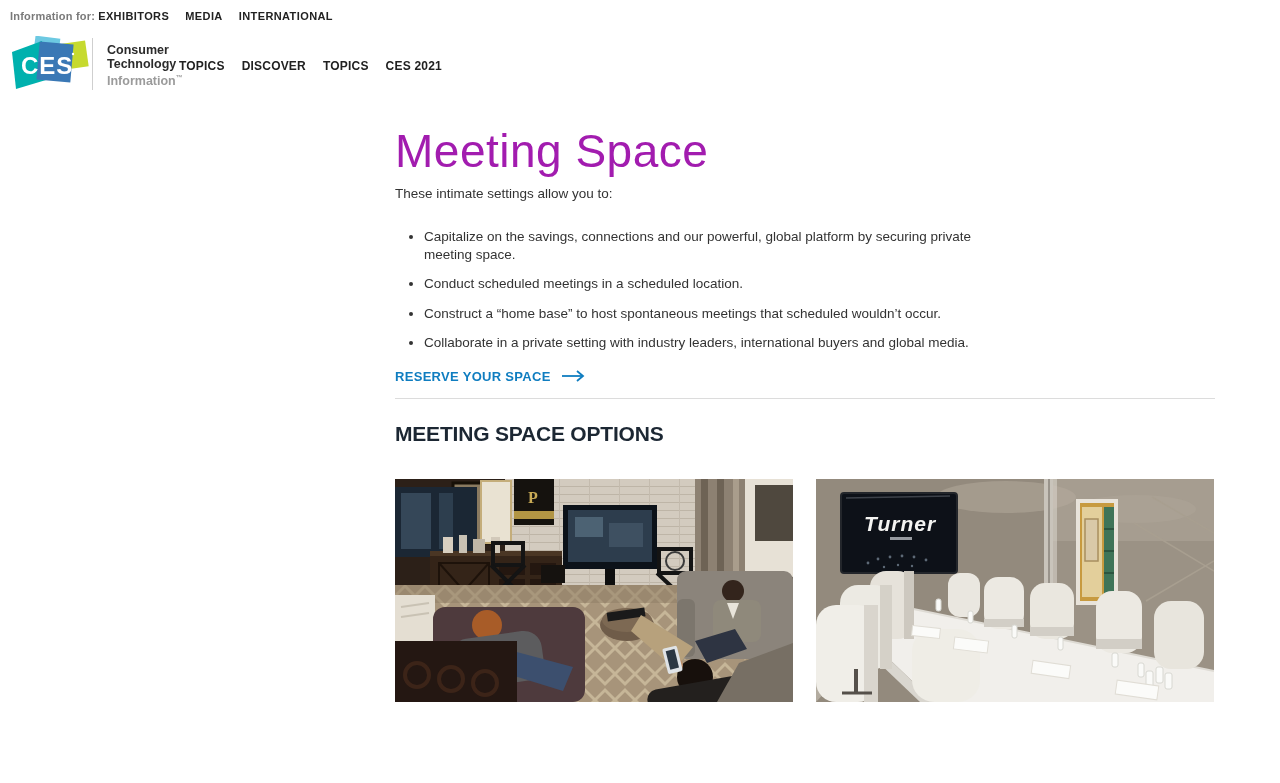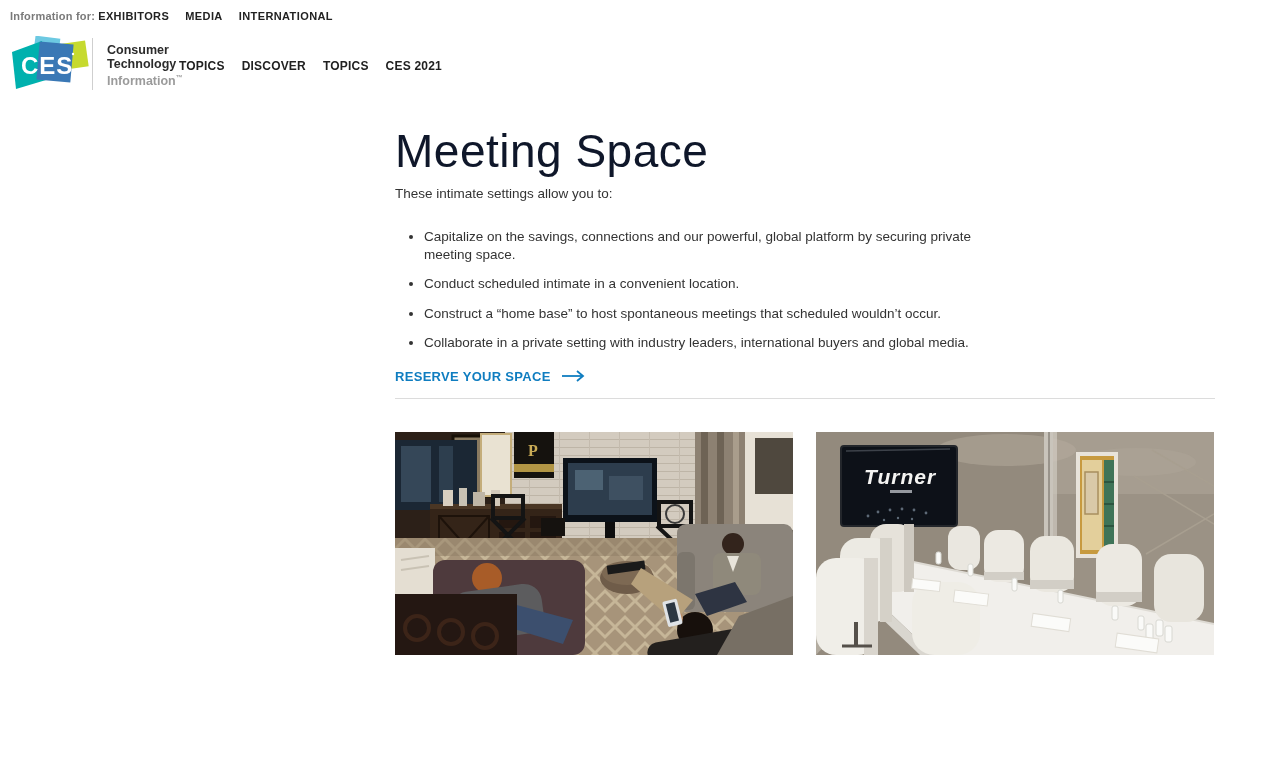--- a/index.html
+++ b/index.html
@@ -16,21 +16,21 @@
   .org-divider { position:absolute; left:92px; top:38px; width:1px; height:52px; background:#cfcfcf; }
   .org { position:absolute; left:99px; top:43px; font-size:12.5px; line-height:14px; font-weight:bold; color:#2b2b2b;margin-left:8px; }
   .org .assoc { color:#9b9b9b; font-weight:bold; }
   .org .tm { font-size:7px; vertical-align:super; color:#9b9b9b; }
   .nav { position:absolute; left:179px; top:56px; list-style:none; display:flex; }
   .nav li { margin-right:17px; }
   .nav a { font-size:12px; font-weight:bold; color:#212121; text-decoration:none; letter-spacing:.2px; }
 
   
   .main { position:absolute; left:395px; top:125px; width:820px; }
-  h1 { font-size:46px; font-weight:200; color:#0f172a; letter-spacing:.5px; line-height:1.15; }
+  h1 { font-size:46px; font-weight:200; color:#a21caf; letter-spacing:.5px; line-height:1.15; }
   .intro, .leadin, .bullets { font-size:13.5px; line-height:17.5px; color:#333; max-width:585px; }
   .intro { margin-top:24px; }
   .intro sup { font-size:9px; }
   .leadin { margin-top:7px; }
   .bullets { margin-top:26px; padding-left:29px; }
   .bullets li { margin-bottom:12px; }
   .cta { display:inline-flex; align-items:center; margin-top:5px; font-size:13px; font-weight:bold;
          color:#0f7dc0; text-decoration:none; letter-spacing:.3px;text-align:center; }
   .cta svg { margin-left:11px; }
   hr.rule { border:none; border-top:1px solid #dcdcdc; margin-top:13px; width:820px; }
@@ -74,35 +74,36 @@
 </ul>
 
 <div class="main">
   <h1>Meeting Space</h1>
 
 
   <p class="leadin">These intimate settings allow you to:</p>
 
   <ul class="bullets">
     <li>Capitalize on the savings, connections and our powerful, global platform by securing private meeting space.</li>
-    <li>Conduct scheduled intimate in a convenient location.</li>
+    <li>Conduct scheduled meetings in a scheduled location.</li>
     <li>Construct a “home base” to host spontaneous meetings that scheduled wouldn’t occur.</li>
     <li>Collaborate in a private setting with industry leaders, international buyers and global media.</li>
   </ul>
 
   <a href="#" class="cta">
     <span>RESERVE YOUR SPACE</span>
     <svg width="25" height="12" viewBox="0 0 25 12">
       <line x1="0" y1="6" x2="21" y2="6" stroke="#0f7dc0" stroke-width="1.8"></line>
       <polyline points="15,1 21,6 15,11" fill="none" stroke="#0f7dc0" stroke-width="1.8"></polyline>
     </svg>
   </a>
 
   <hr class="rule">
 
+  <h2>MEETING SPACE OPTIONS</h2>
 
   <div class="cards">
 
     <div class="card">
       <svg class="photo" viewBox="0 0 398 223" preserveAspectRatio="none">
         <defs>
           <pattern id="stone" width="30" height="8" patternUnits="userSpaceOnUse">
             <rect width="30" height="8" fill="#d3cbbf"></rect>
             <rect y="7" width="30" height="1" fill="#beb5a7"></rect>
             <rect x="14" width="1" height="8" fill="#c4bbae"></rect>

